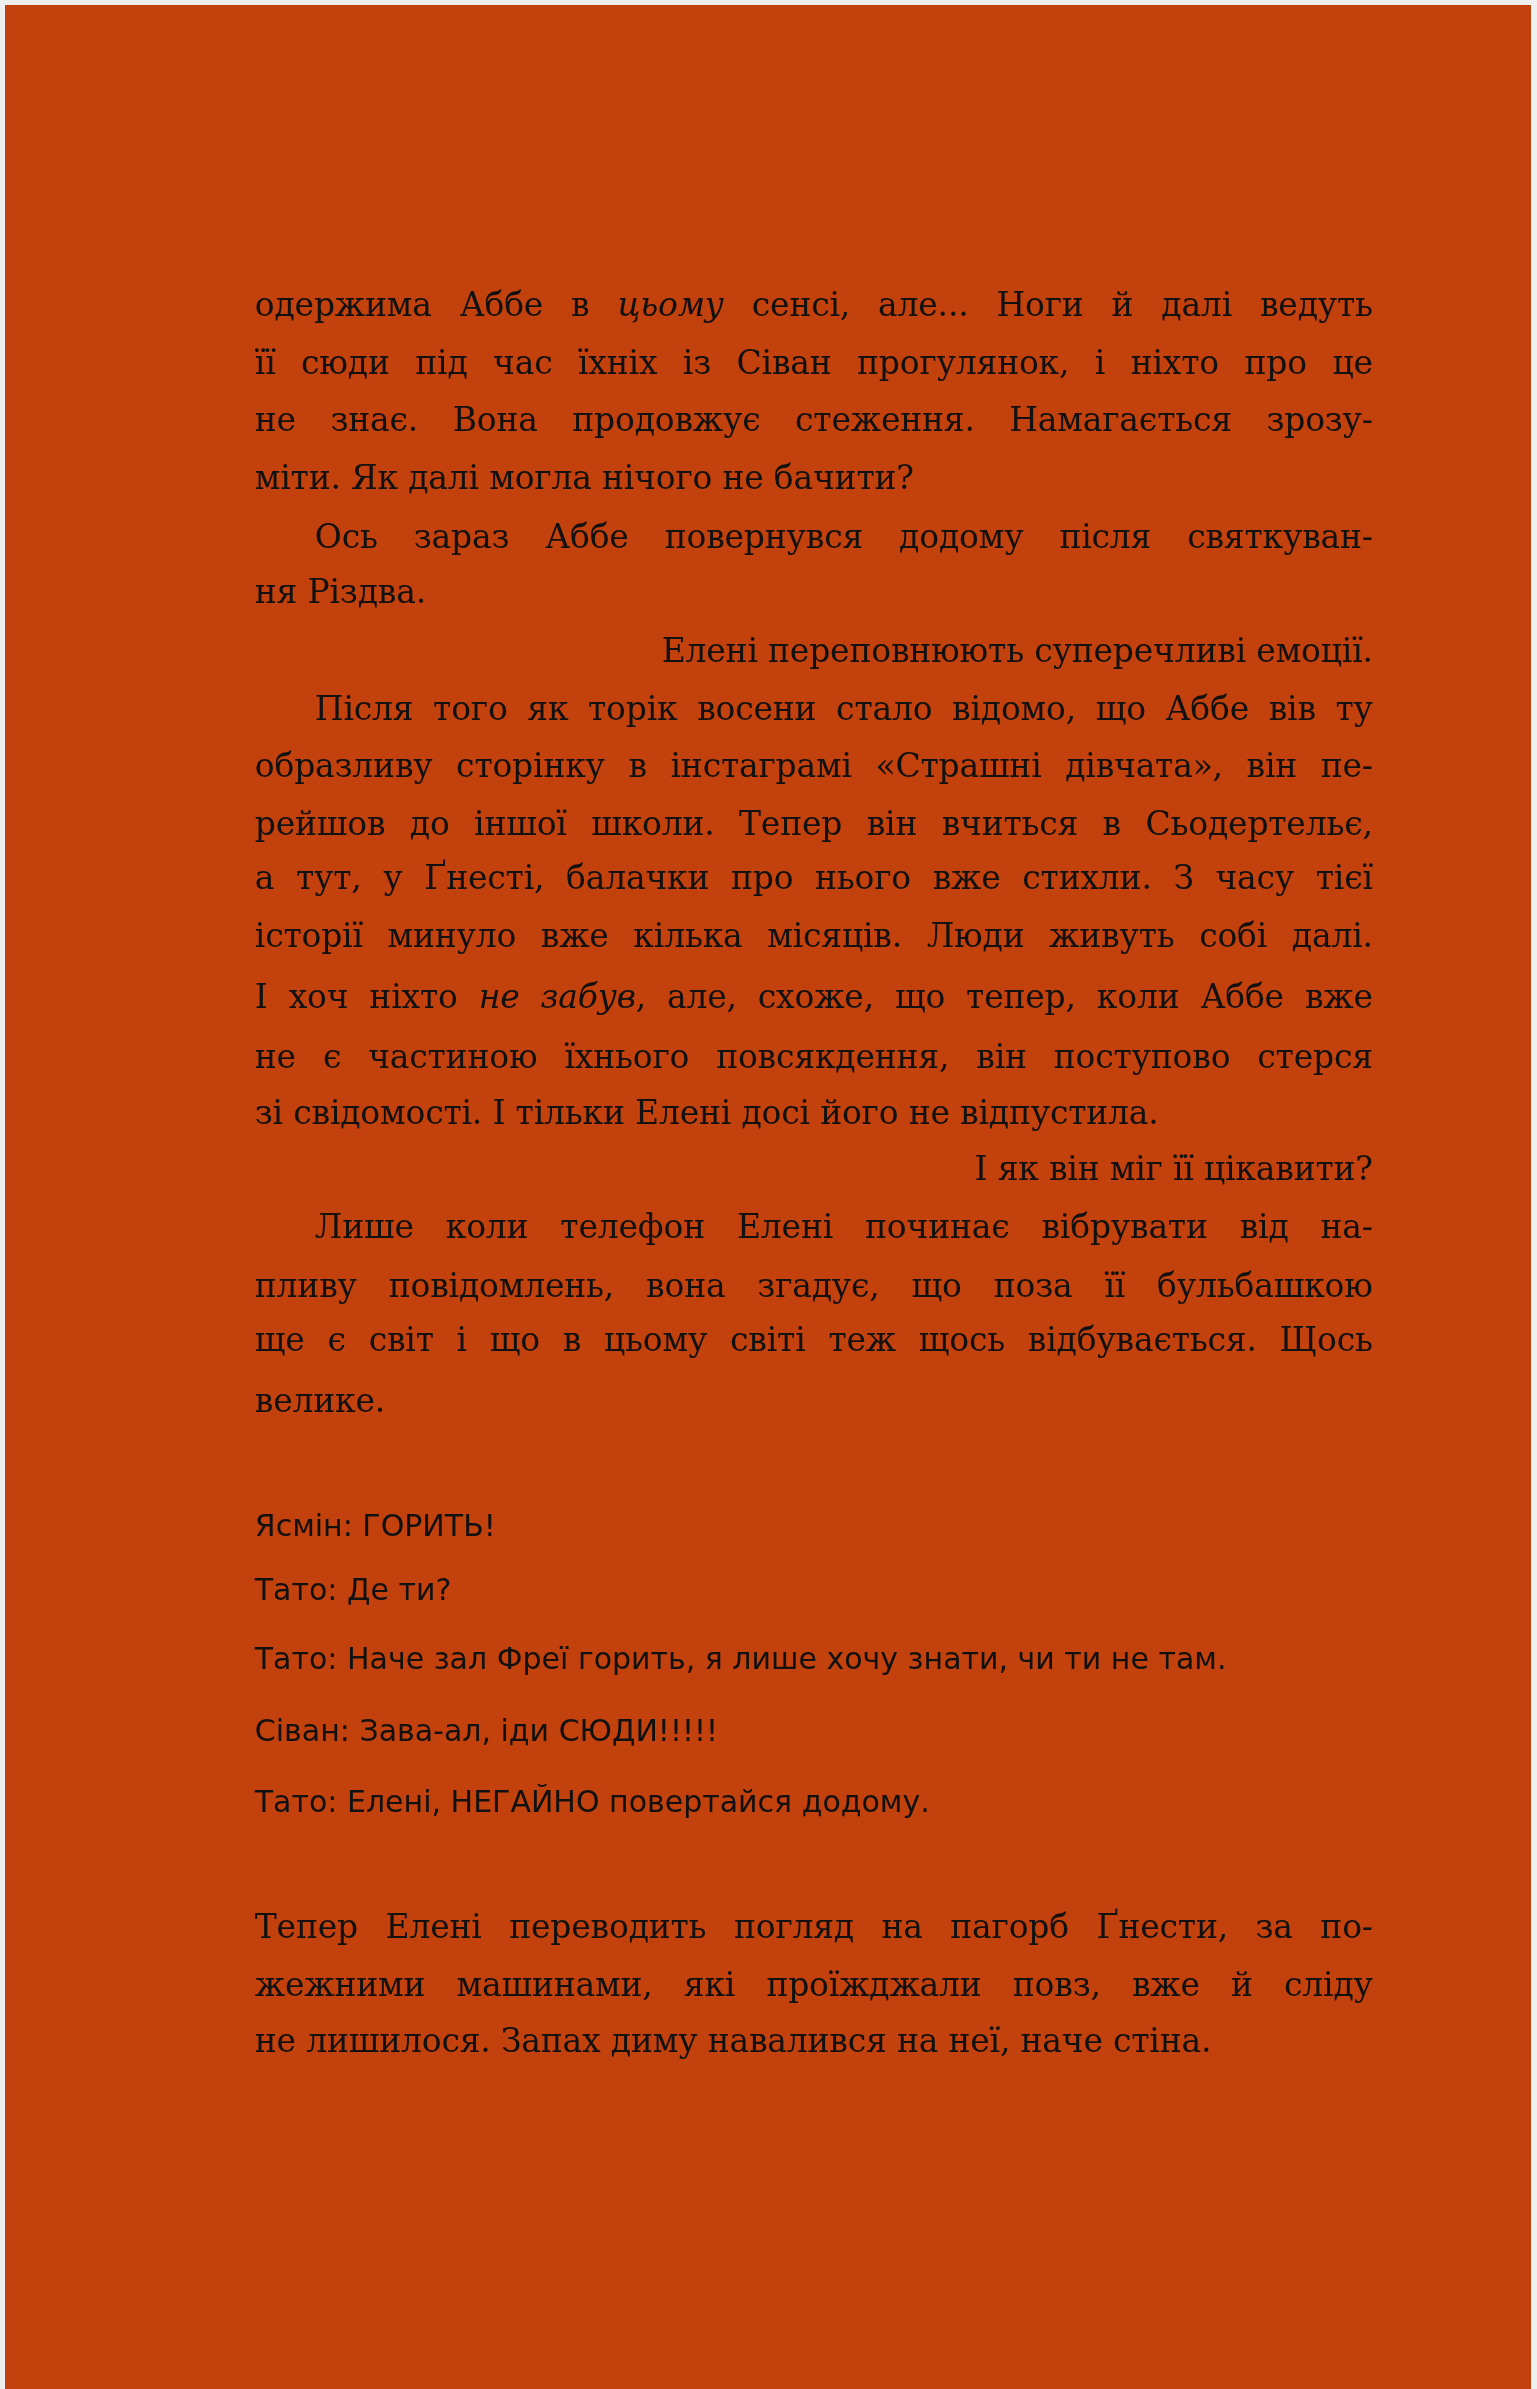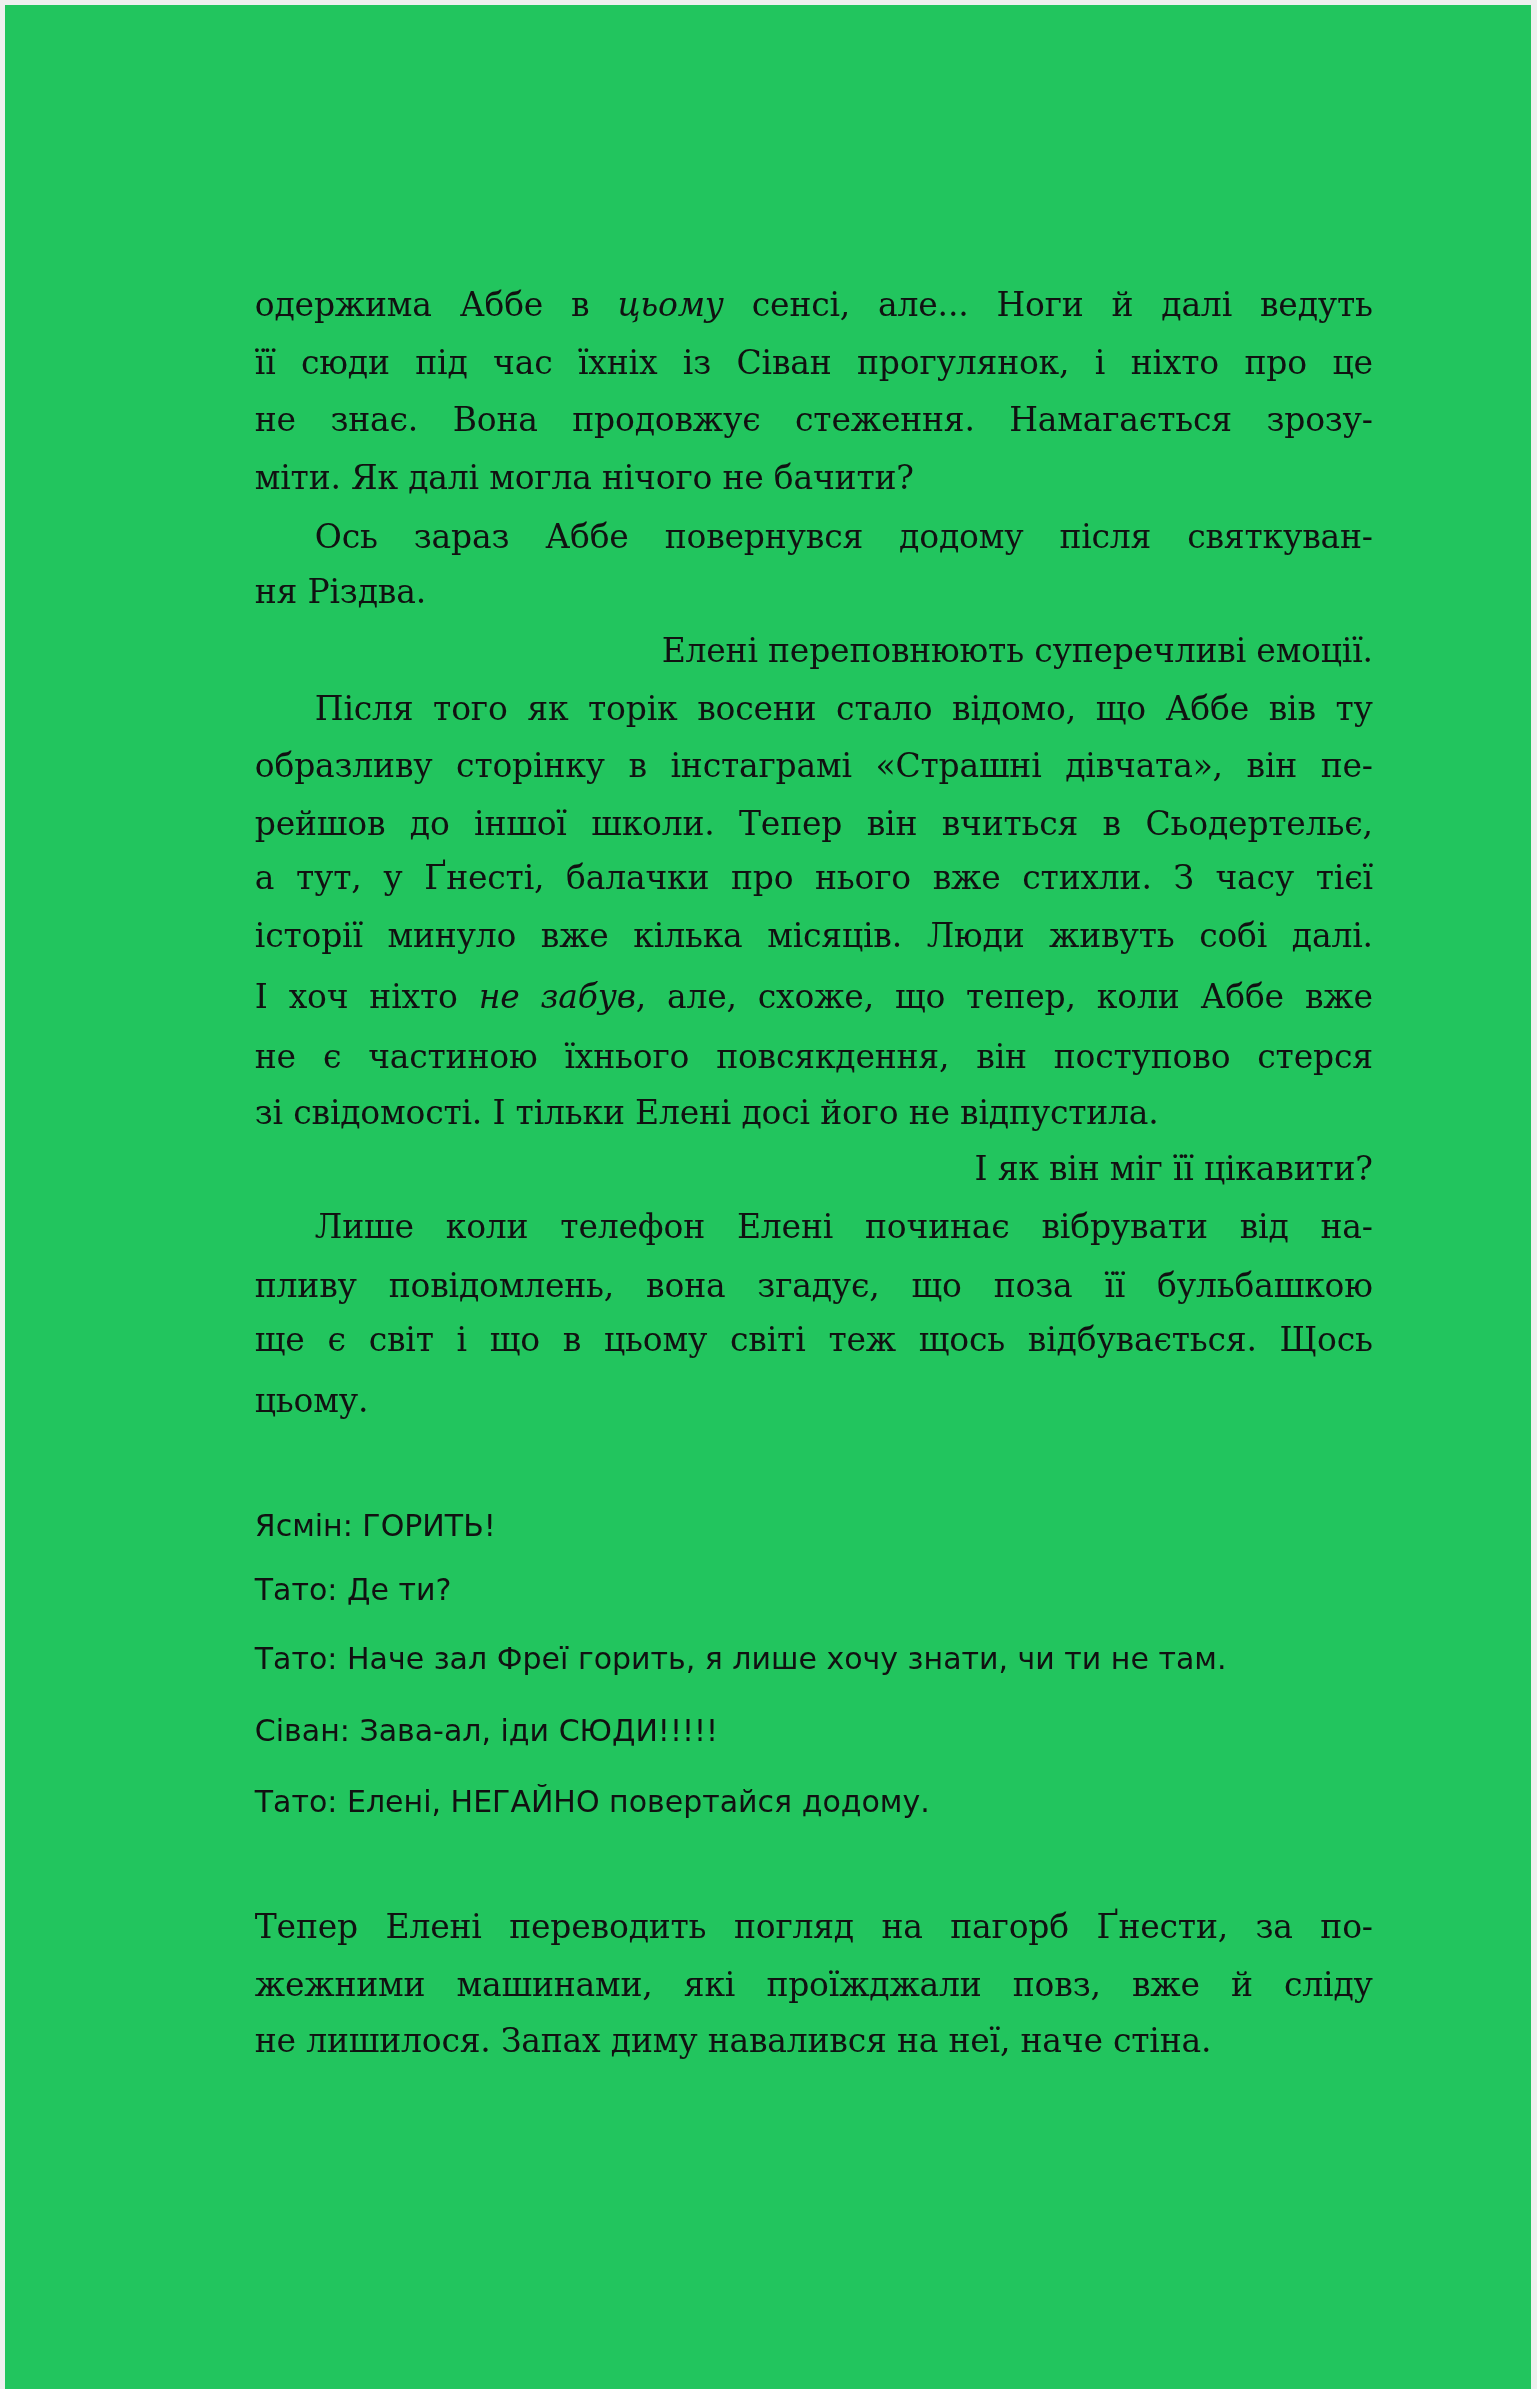--- a/index.html
+++ b/index.html
@@ -1,21 +1,21 @@
 <!DOCTYPE html>
 <html style="font-size:13px"><head>
 <meta charset="utf-8">
 <style>
   html, body { margin: 0; padding: 0; }
   body {
     width: 1537px; height: 2389px; background: #efefef; position: relative; overflow: hidden;
   }
   .page {
     position: absolute; left: 4.8px; top: 4.8px; width: 1526px; height: 2385px;
-    background: #22c55e;
+    background: #c2410c;
   }
   .col {
     position: absolute; left: 250px; width: 1118px;
     font-family: "DejaVu Serif", "Liberation Serif", serif;
     color: #111;
   }
   .line {
     position: absolute; left: 0; width: 1118px; height: 58px;
     font-size: 33px; line-height: 58px; white-space: nowrap;
     letter-spacing: -0.2px;
@@ -51,21 +51,21 @@
     <div class="line j" style="top:902px">історії минуло вже кілька місяців. Люди живуть собі далі.</div>
     <div class="line j" style="top:963px"><span>І хоч ніхто </span><i>не забув</i><span>, але, схоже, що тепер, коли Аббе вже</span></div>
     <div class="line j" style="top:1023px">не є частиною їхнього повсякдення, він поступово стерся</div>
     <div class="line" style="top:1079px">зі свідомості. І тільки Елені досі його не відпустила.</div>
 
     <div class="line ind" style="top:1135px">І як він міг її цікавити?</div>
 
     <div class="line j ind" style="top:1193px">Лише коли телефон Елені починає вібрувати від на-</div>
     <div class="line j" style="top:1252px">пливу повідомлень, вона згадує, що поза її бульбашкою</div>
     <div class="line j" style="top:1306px">ще є світ і що в цьому світі теж щось відбувається. Щось</div>
-    <div class="line" style="top:1367px">цьому.</div>
+    <div class="line" style="top:1367px">велике.</div>
 
     <div class="chat" style="top:1497px">Ясмін: ГОРИТЬ!</div>
     <div class="chat" style="top:1561px">Тато: Де ти?</div>
     <div class="chat" style="top:1630px">Тато: Наче зал Фреї горить, я лише хочу знати, чи ти не там.</div>
     <div class="chat" style="top:1702px">Сіван: Зава-ал, іди СЮДИ!!!!!</div>
     <div class="chat" style="top:1773px">Тато: Елені, НЕГАЙНО повертайся додому.</div>
 
     <div class="line j" style="top:1893px">Тепер Елені переводить погляд на пагорб Ґнести, за по-</div>
     <div class="line j" style="top:1951px">жежними машинами, які проїжджали повз, вже й сліду</div>
     <div class="line" style="top:2007px">не лишилося. Запах диму навалився на неї, наче стіна.</div>

